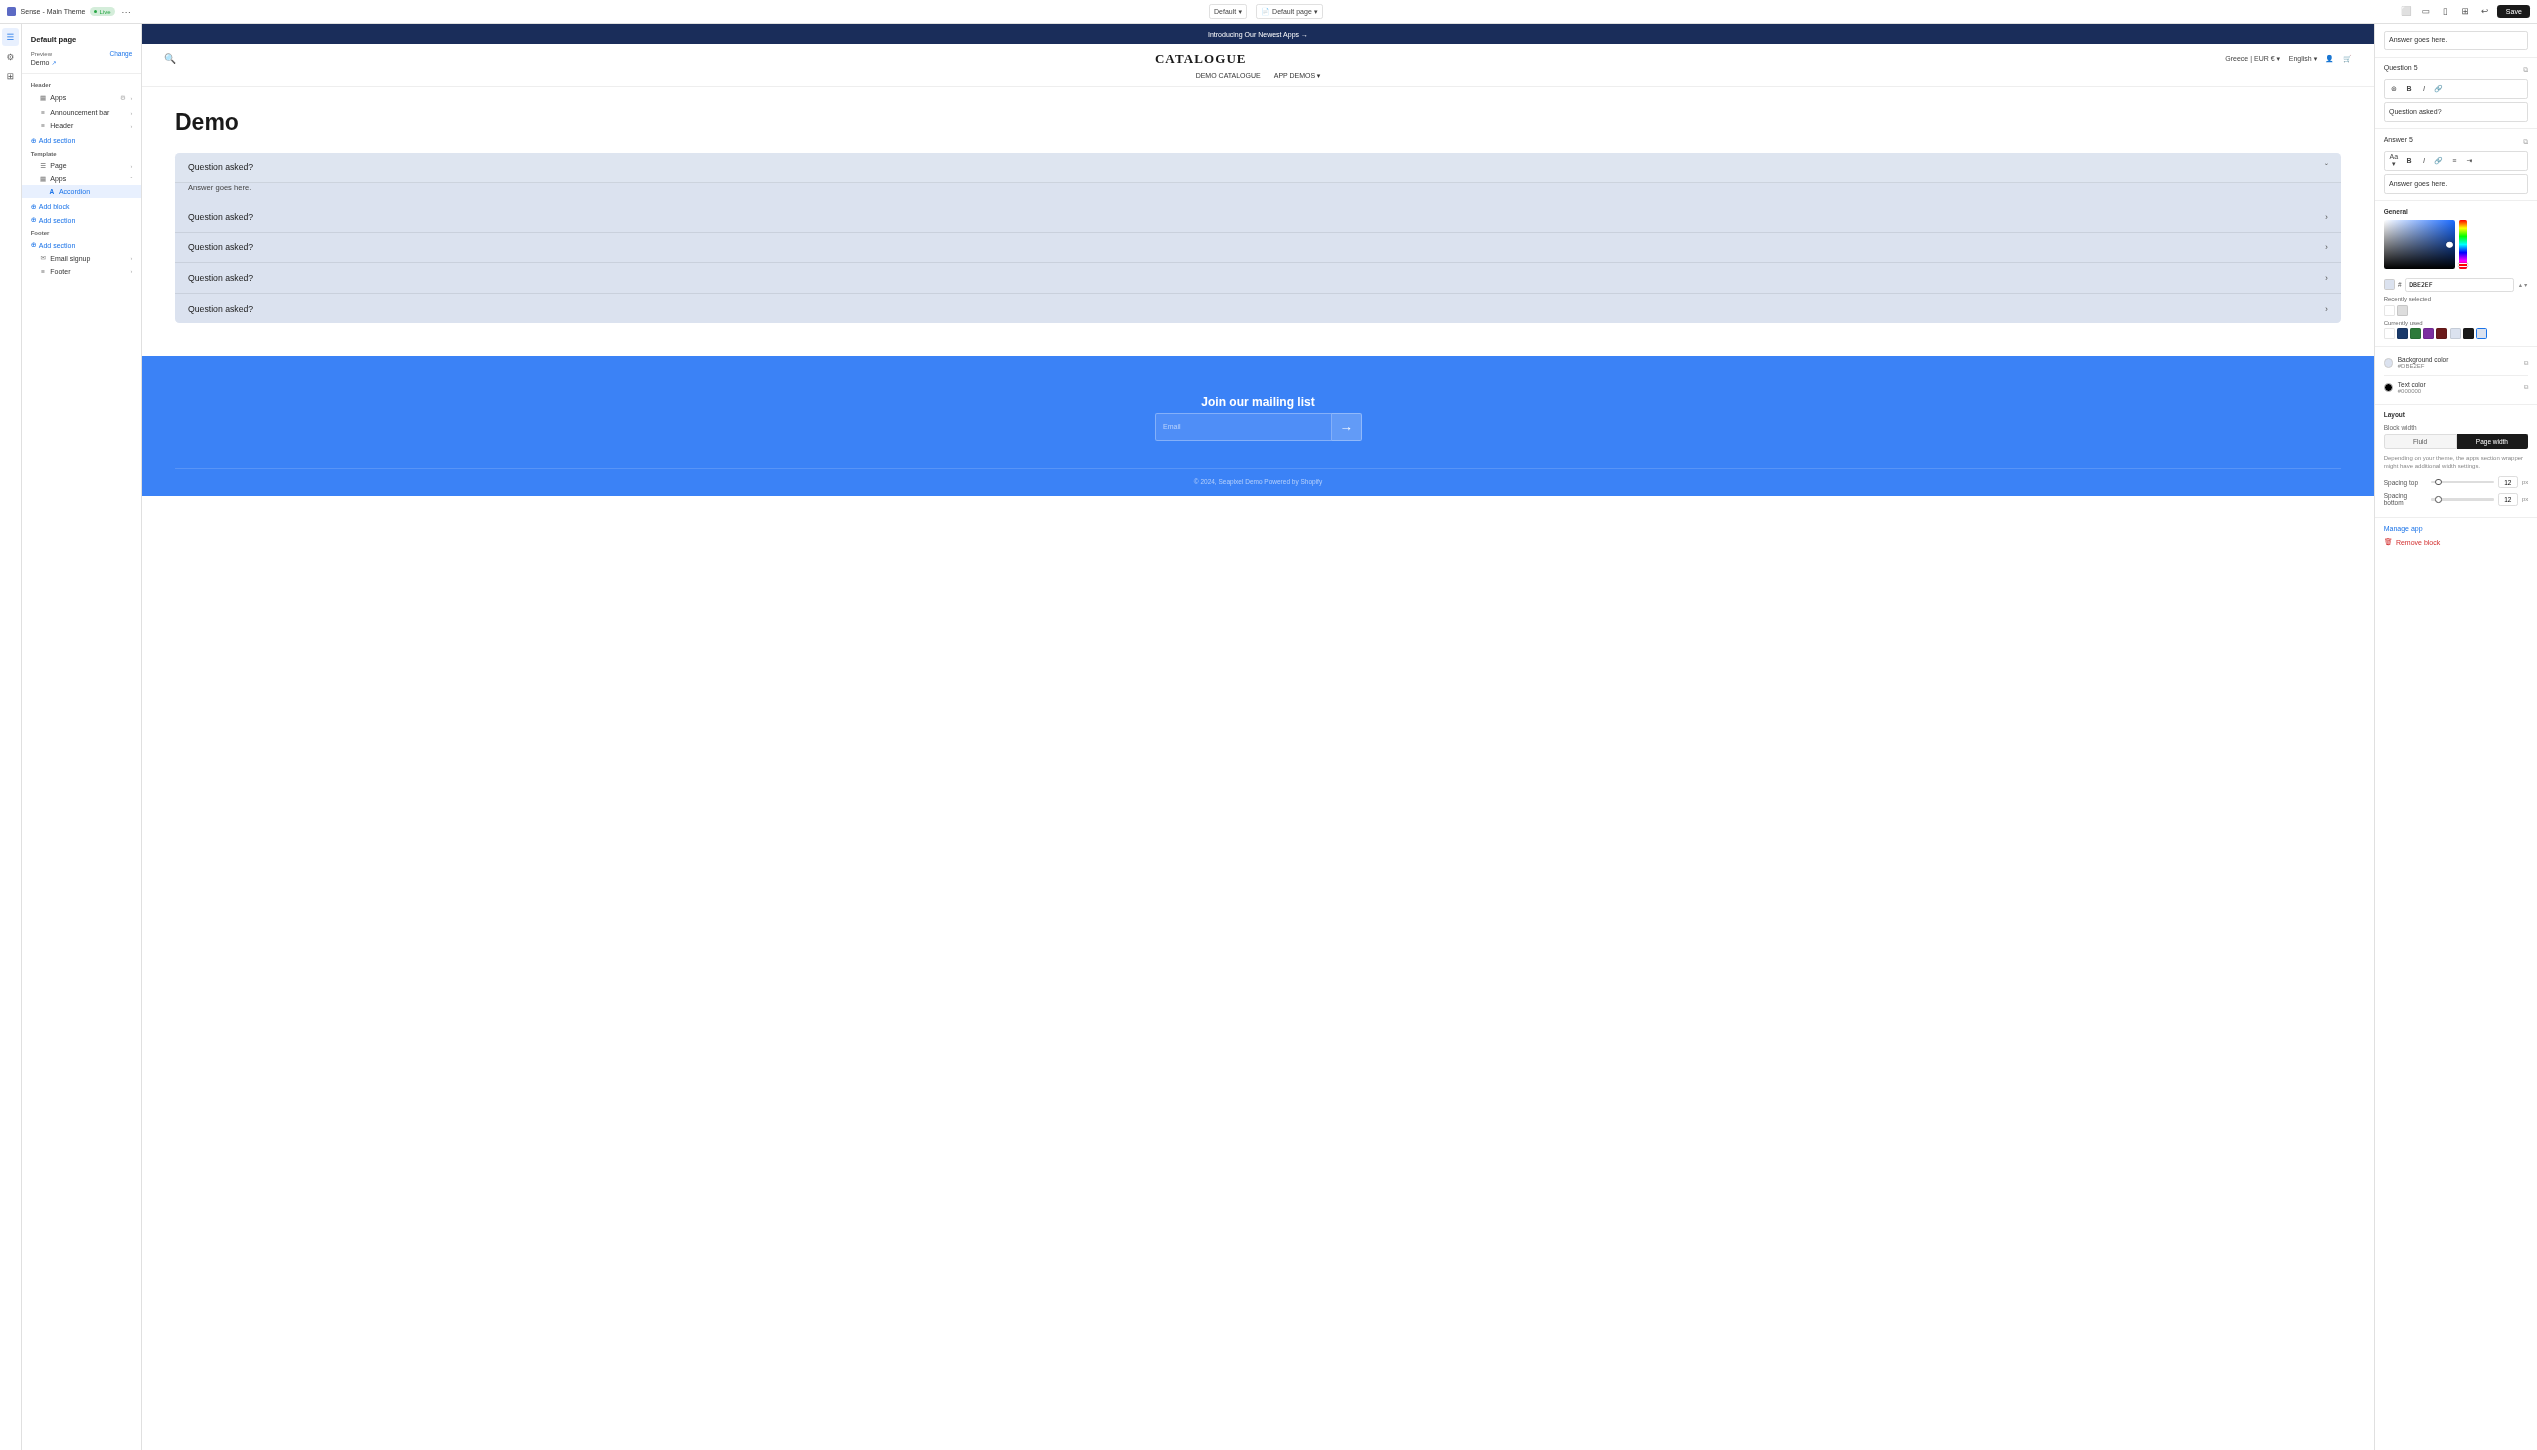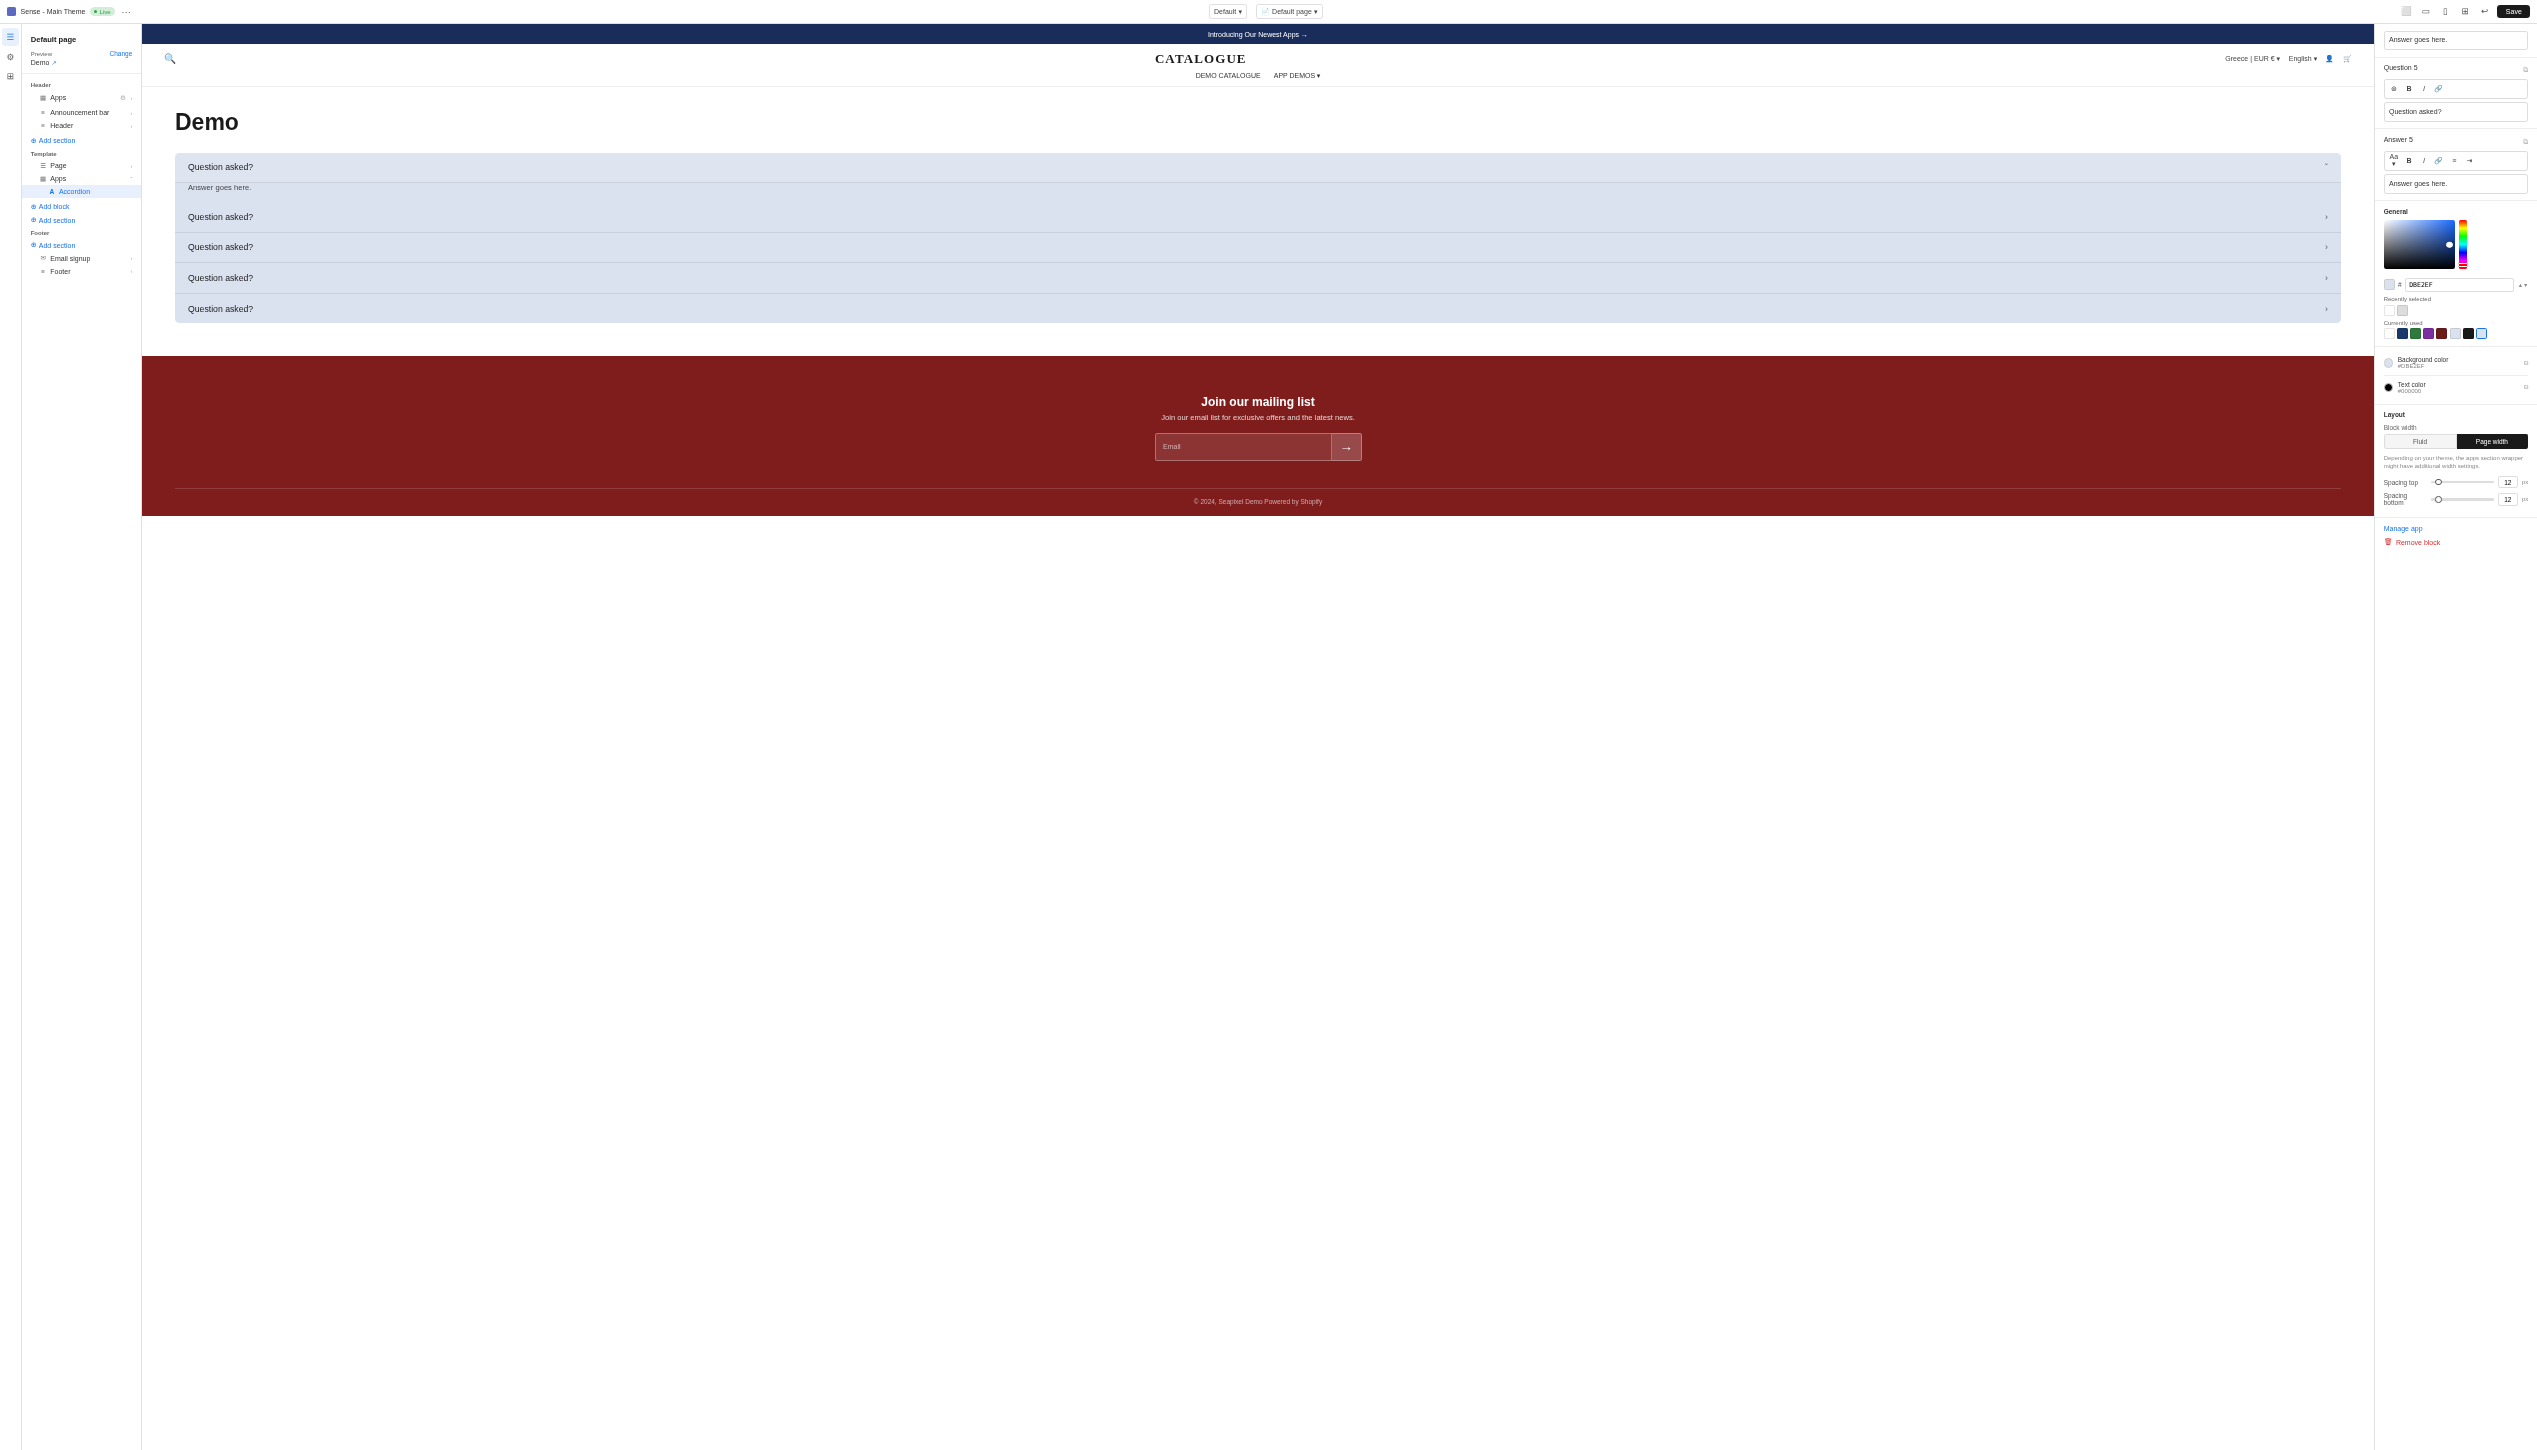--- a/index.html
+++ b/index.html
@@ -72,21 +72,21 @@
     
     .accordion-section { background: #dbe2ef; border-radius: 4.3px; overflow: hidden; margin-bottom: 11px; }
     .accordion-item { padding: 9.8px 13px; border-bottom: 0.5px solid rgba(0,0,0,0.08); cursor: pointer; display: flex; align-items: center; justify-content: space-between; }
     .accordion-item:last-child { border-bottom: none; }
     .accordion-item.open { background: rgba(255,255,255,0.1); }
     .accordion-question { font-size: 8.7px; color: #1a1a1a; font-weight: 400; }
     .accordion-answer { padding: 0 13px 9.8px; font-size: 7.6px; color: #444; }
     .accordion-chevron { font-size: 8.7px; color: #555; }
 
     
-    .site-footer { background: #7f1d1d; color: #fff; padding: 22px 33px 11px; }
+    .site-footer { background: #3b82f6; color: #fff; padding: 22px 33px 11px; }
     .footer-signup { text-align: center; padding: 16.3px 0; }
     .footer-signup h2 { font-size: 12px; font-weight: 600; margin-bottom: 4.3px; }
     .footer-signup p { font-size: 7.6px; color: rgba(255,255,255,0.8); margin-bottom: 11px; }
     .email-form { display: flex; max-width: 207px; margin: 0 auto; }
     .email-input { flex: 1; padding: 5.4px 7.6px; border: 0.5px solid rgba(255,255,255,0.3); background: rgba(255,255,255,0.1); color: #fff; border-radius: 2.2px 0 0 2.2px; font-size: 7px; outline: none; }
     .email-input::placeholder { color: rgba(255,255,255,0.6); }
     .email-submit { background: rgba(255,255,255,0.2); color: #fff; border: 0.5px solid rgba(255,255,255,0.3); border-left: none; padding: 5.4px 7.6px; cursor: pointer; border-radius: 0 2.2px 2.2px 0; }
     .footer-copy { text-align: center; font-size: 6.5px; color: rgba(255,255,255,0.6); padding-top: 8.7px; border-top: 0.5px solid rgba(255,255,255,0.15); margin-top: 11px; }
 
     
@@ -336,21 +336,20 @@
           <div class="accordion-item">
             <span class="accordion-question">Question asked?</span>
             <span class="accordion-chevron">›</span>
           </div>
         </div>
       </div>
 
       <div class="site-footer">
         <div class="footer-signup">
           <h2>Join our mailing list</h2>
-          <p>Join our email list for exclusive offers and the latest news.</p>
           <div class="email-form">
             <input class="email-input" type="email" placeholder="Email" style="">
             <button class="email-submit">
               <span>→</span>
             </button>
           </div>
         </div>
         <div class="footer-copy">© 2024, Seapixel Demo Powered by Shopify</div>
       </div>
     </div>

